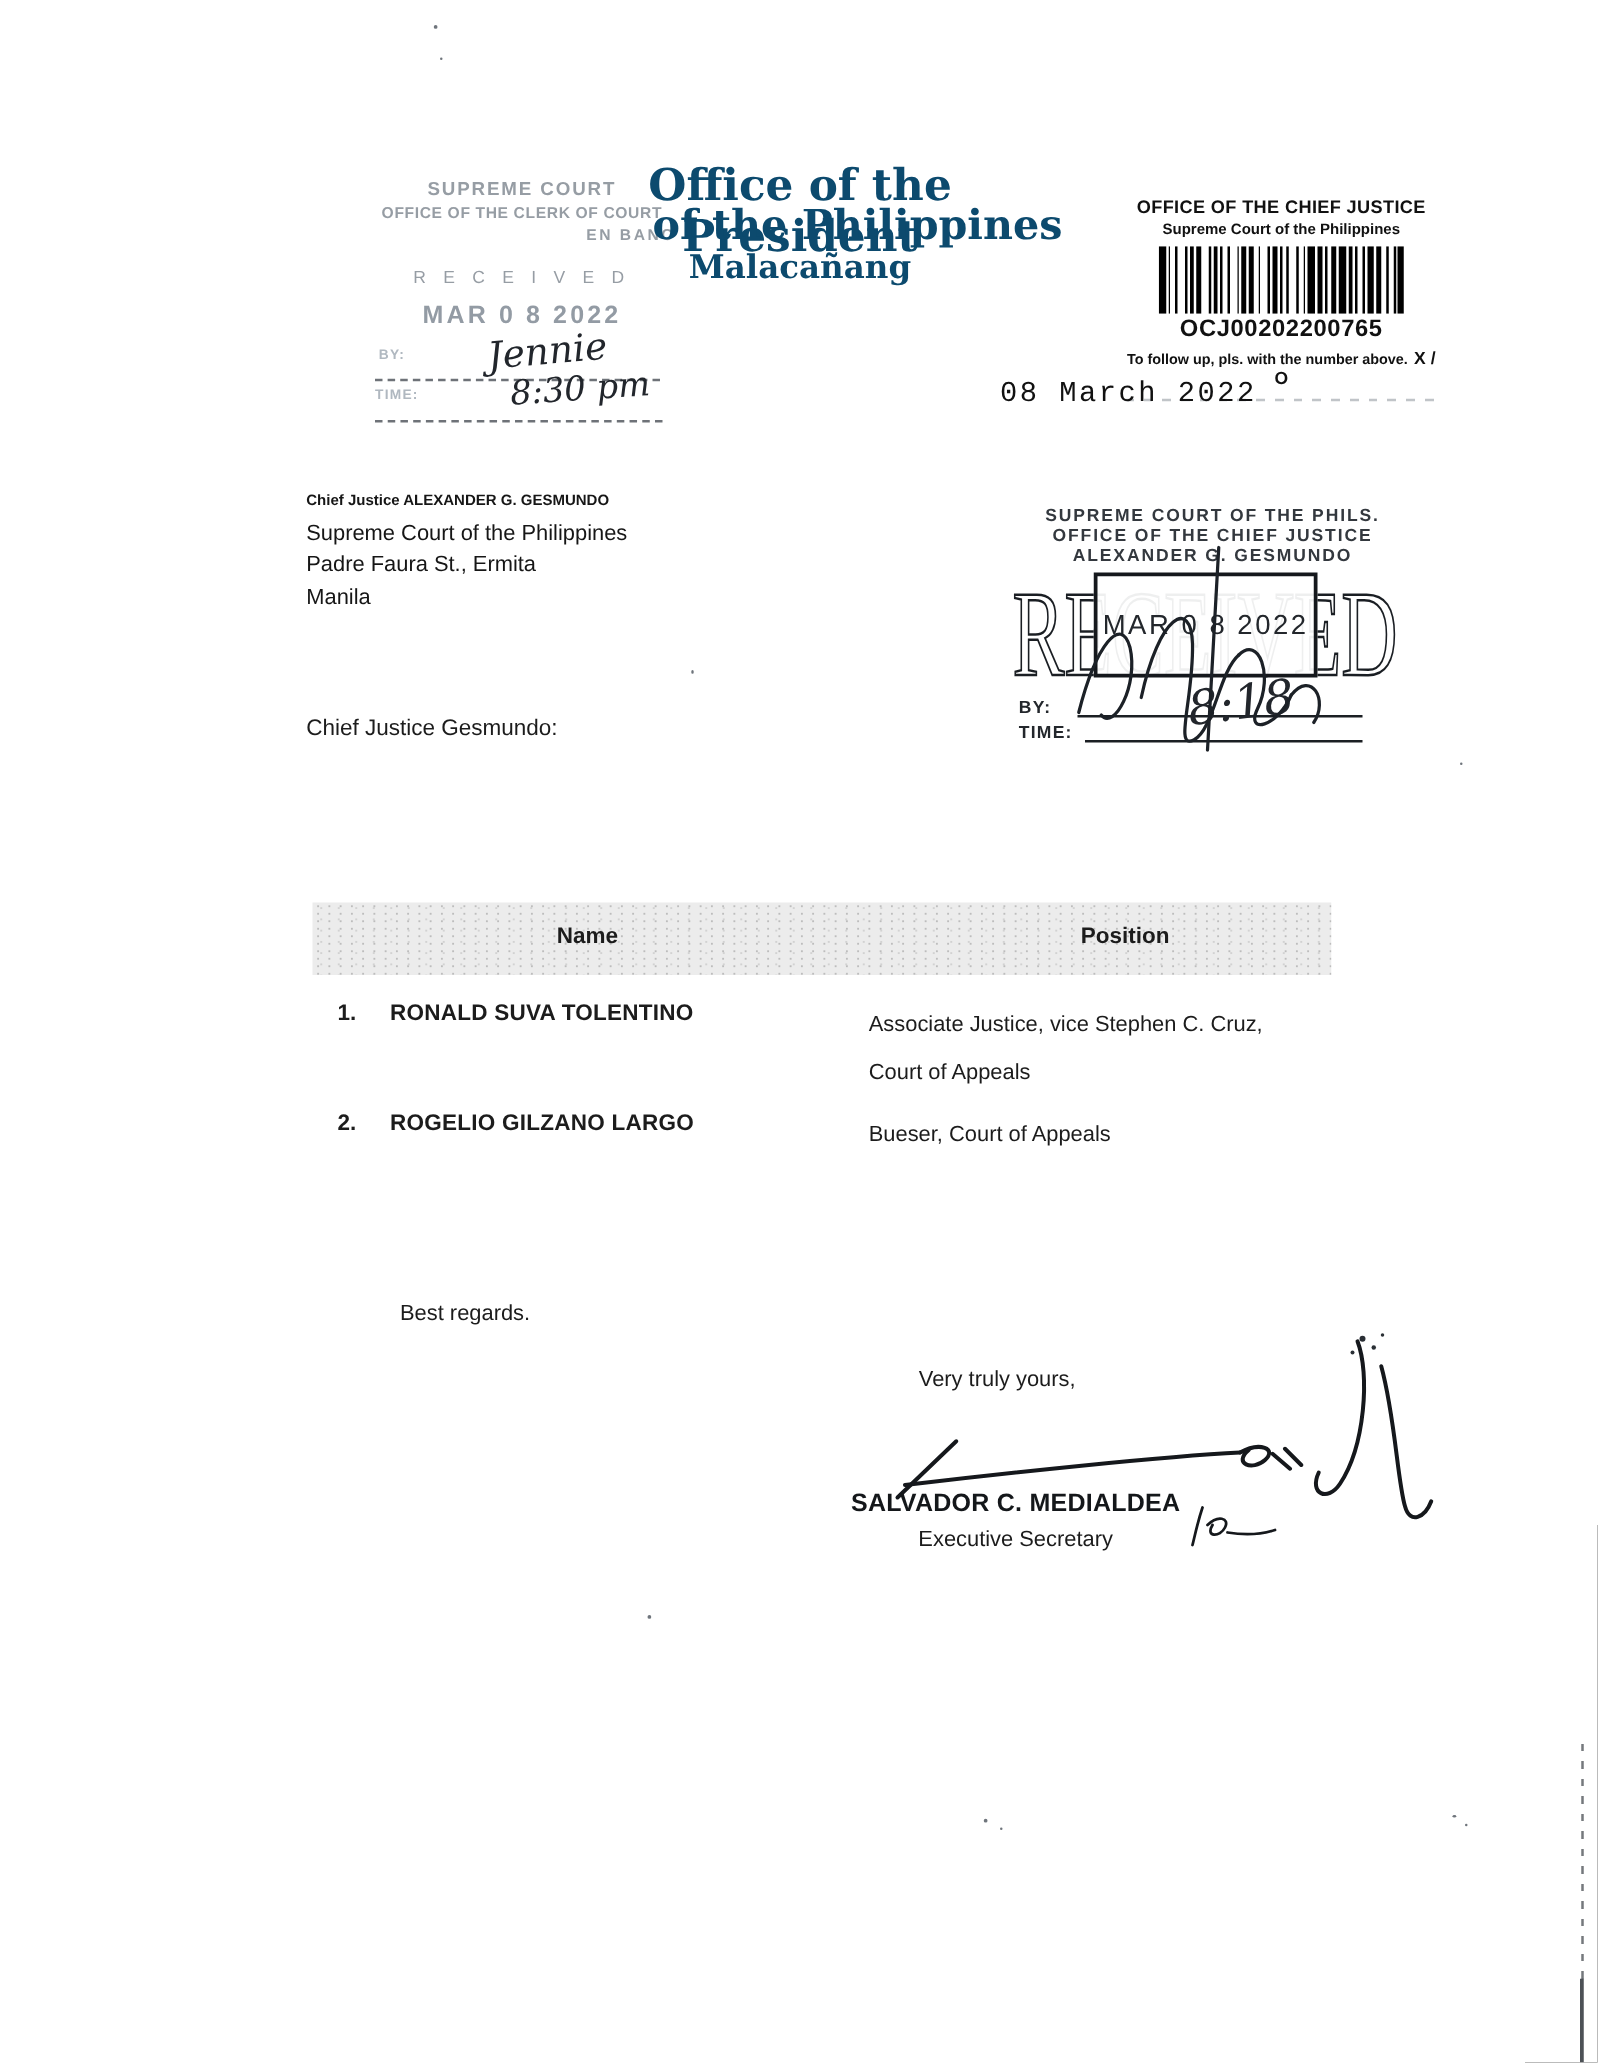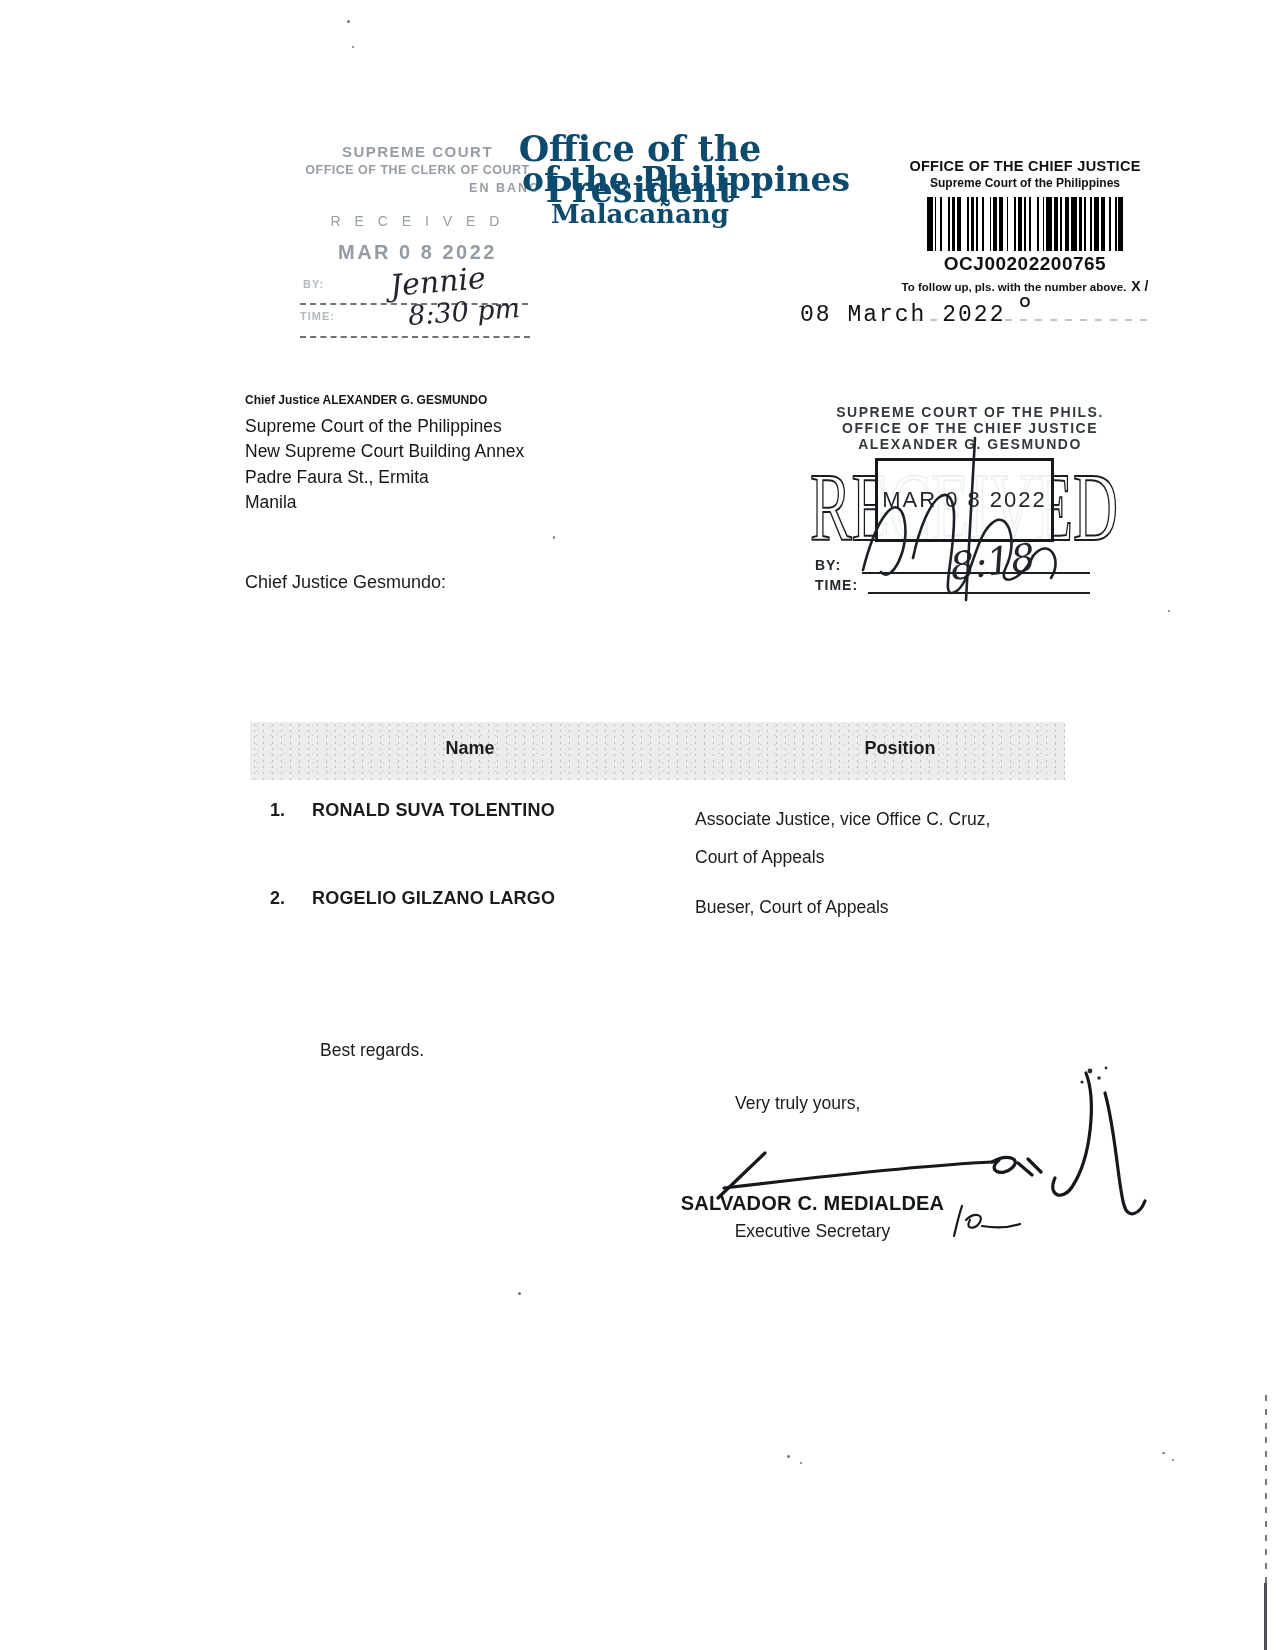--- a/index.html
+++ b/index.html
@@ -113,21 +113,20 @@
     <div class="slip-n">OCJ00202200765</div>
     <div class="slip-note"><span>To follow up, pls. with the number above.</span><span class="slip-code">X / O</span></div>
     <div class="slip-dash"></div>
   </div>
 
   <div class="a dateline">08 March 2022</div>
 
   <div class="a rcpt">
     <div class="r1">Chief Justice ALEXANDER G. GESMUNDO</div>
     <div>Supreme Court of the Philippines</div>
-    <div>New Supreme Court Building Annex</div>
     <div>Padre Faura St., Ermita</div>
     <div>Manila</div>
   </div>
 
   <div class="ocjstamp">
     <div class="a ocj-l" style="top:404px;">SUPREME COURT OF THE PHILS.</div>
     <div class="a ocj-l" style="top:420px;">OFFICE OF THE CHIEF JUSTICE</div>
     <div class="a ocj-l" style="top:436px;">ALEXANDER G. GESMUNDO</div>
     <svg class="a" style="left:803px;top:448px;" width="322" height="114" viewBox="0 0 322 114">
       <text x="161" y="92" text-anchor="middle" textLength="308" lengthAdjust="spacingAndGlyphs" font-family="Liberation Serif, serif" font-size="98" fill="none" stroke="#1a1e23" stroke-width="2">RECEIVED</text>
@@ -154,21 +153,21 @@
   <div class="a salut">Chief Justice Gesmundo:</div>
 
   <div class="a thead"></div>
   <div class="a thname">Name</div>
   <div class="a thpos">Position</div>
   <div class="a tbody">
       <div class="trow">
         <div class="tnum">1.</div>
         <div class="tname">RONALD SUVA TOLENTINO</div>
         <div class="tpos">
-          <div><span>Associate Justice, vice Office C. Cruz,</span></div>
+          <div><span>Associate Justice, vice Stephen C. Cruz,</span></div>
           <div><span>Court of Appeals</span></div>
         </div>
       </div>
       <div class="trow">
         <div class="tnum">2.</div>
         <div class="tname">ROGELIO GILZANO LARGO</div>
         <div class="tpos">
           <div><span>Bueser, Court of Appeals</span></div>
         </div>
       </div>

